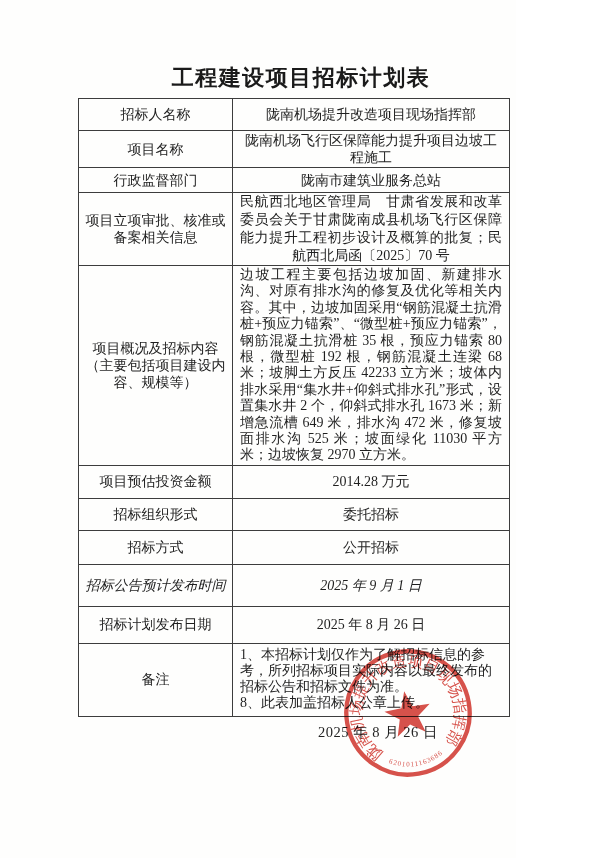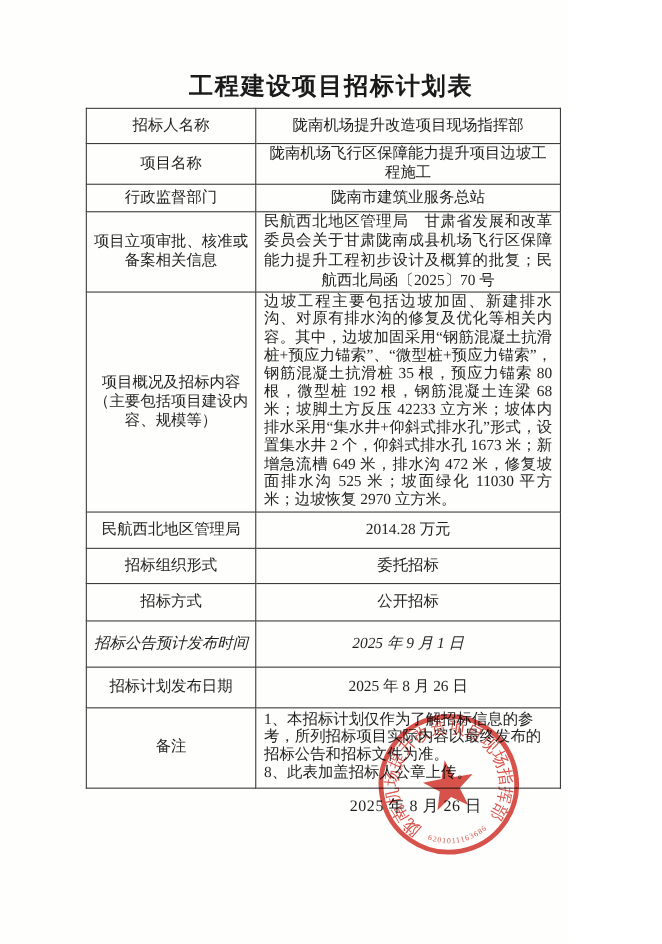--- a/index.html
+++ b/index.html
@@ -123,21 +123,21 @@
       </tr>
       <tr class="r4">
         <td class="lbl">项目立项审批、核准或备案相关信息</td>
         <td class="val justify">民航西北地区管理局　甘肃省发展和改革委员会关于甘肃陇南成县机场飞行区保障能力提升工程初步设计及概算的批复；民航西北局函〔2025〕70 号</td>
       </tr>
       <tr class="r5">
         <td class="lbl">项目概况及招标内容（主要包括项目建设内容、规模等）</td>
         <td class="val long">边坡工程主要包括边坡加固、新建排水沟、对原有排水沟的修复及优化等相关内容。其中，边坡加固采用“钢筋混凝土抗滑桩+预应力锚索”、“微型桩+预应力锚索”，钢筋混凝土抗滑桩 35 根，预应力锚索 80 根，微型桩 192 根，钢筋混凝土连梁 68 米；坡脚土方反压 42233 立方米；坡体内排水采用“集水井+仰斜式排水孔”形式，设置集水井 2 个，仰斜式排水孔 1673 米；新增急流槽 649 米，排水沟 472 米，修复坡面排水沟 525 米；坡面绿化 11030 平方米；边坡恢复 2970 立方米。</td>
       </tr>
       <tr class="r7">
-        <td class="lbl">民航西北地区管理局</td>
+        <td class="lbl">项目预估投资金额</td>
         <td class="val">2014.28 万元</td>
       </tr>
       <tr class="r8">
         <td class="lbl">招标组织形式</td>
         <td class="val">委托招标</td>
       </tr>
       <tr class="r9">
         <td class="lbl">招标方式</td>
         <td class="val">公开招标</td>
       </tr>

